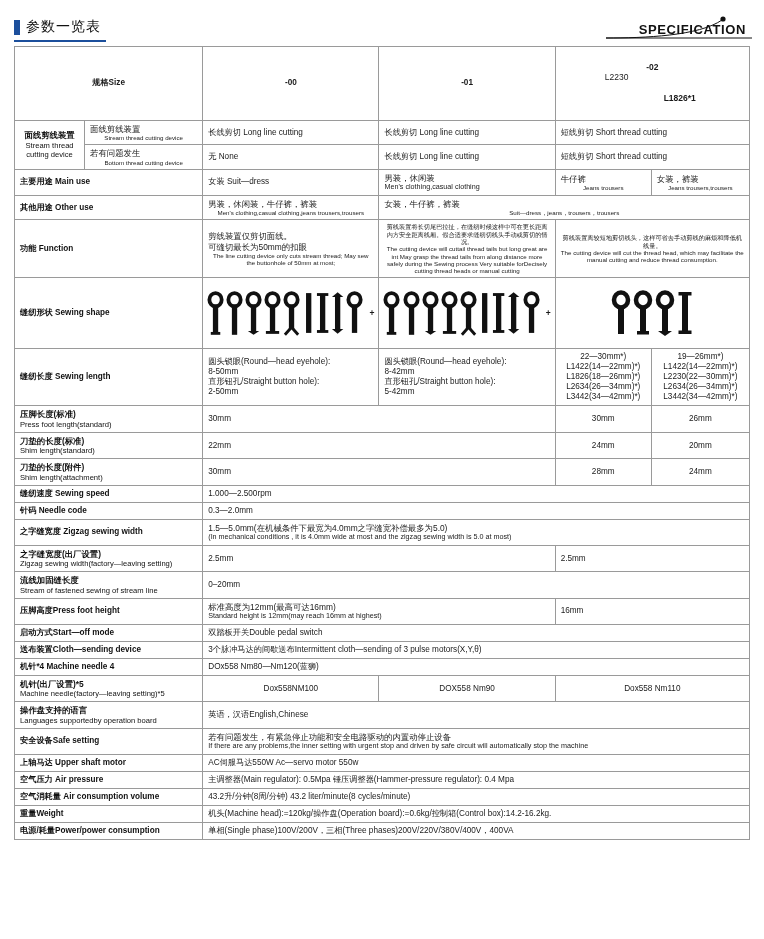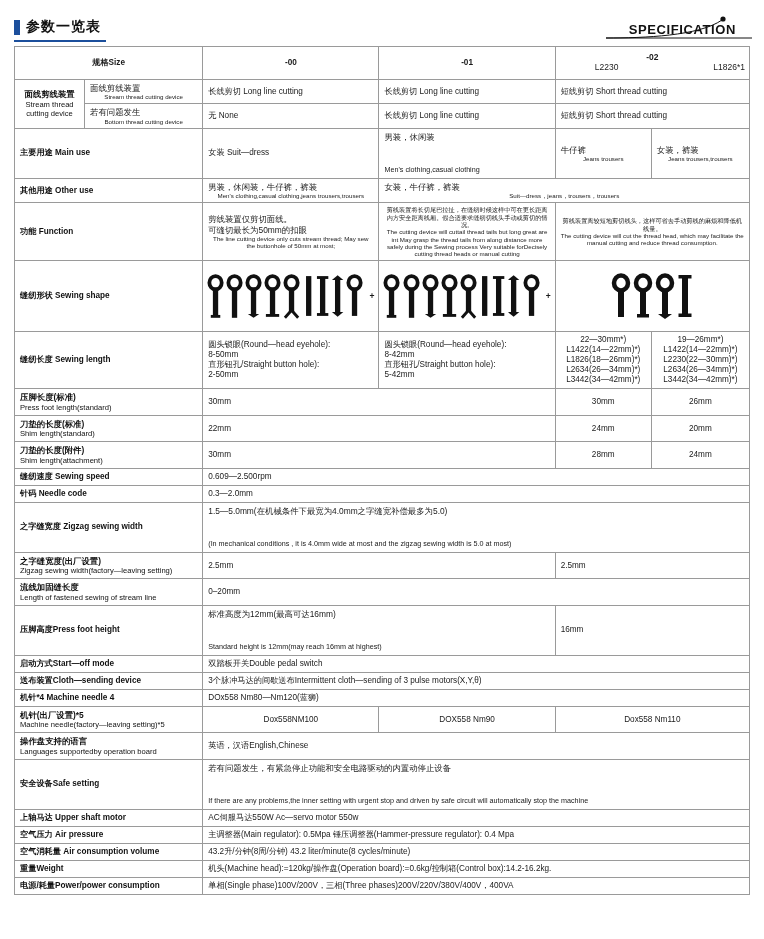--- a/index.html
+++ b/index.html
@@ -35,35 +35,35 @@
     align-items: center;
   }
   .title-bar {
     width: 6px;
     height: 15px;
     background: #1c4f9c;
     margin-right: 6px;
   }
   .title-cn {
     font-size: 14px;
-    font-weight: bold;
+    font-weight: normal;
     color: #111;
     letter-spacing: 1px;
   }
   .title-underline {
     position: absolute;
     left: 14px;
     top: 40px;
     width: 92px;
     height: 2px;
     background: #1c4f9c;
   }
   .title-right {
     position: absolute;
-    right: 28px;
+    right: 18px;
     top: 22px;
     font-size: 13px;
     font-weight: bold;
     letter-spacing: 0.6px;
     color: #111;
   }
   .header-curve {
     position: absolute;
     right: 10px;
     top: 14px;
@@ -93,21 +93,21 @@
     font-size: 8.6px;
     color: #111;
     line-height: 1.25;
   }
   .sub {
     font-weight: normal;
     font-size: 7.6px;
   }
   .c { text-align: center; }
   .l { text-align: left; }
-  .small { font-size: 7.2px; line-height: 1.2; margin-top: 24px; }
+  .small { font-size: 7.2px; line-height: 1.2; }
   .tiny { font-size: 6.2px; line-height: 1.18; text-align: center; }
   .cn { font-size: 8.4px; }
   .hdr-size {
     font-weight: bold;
     font-size: 9px;
     text-align: center;
   }
   .col-label { width: 70px; }
   .col-sublabel { width: 118px; }
   .col-a { width: 176px; }
@@ -165,25 +165,25 @@
         <col class="col-b">
         <col class="col-c">
         <col class="col-d">
       </colgroup>
 
       <tbody>
           <tr>
         <td colspan="2" class="hdr-size">规格Size</td>
         <td class="hdr-size">-00</td>
         <td class="hdr-size">-01</td>
-        <td colspan="2" style="padding:4px">
+        <td colspan="2" style="padding:14px">
           <div class="hdr-size" style="font-size:8.5px;padding:1px 0 0 0;">-02</div>
           <div style="display:flex;">
             <div style="flex:0 0 94px;text-align:center;font-size:8.5px;font-weight:normal;padding-bottom:2px;">L2230</div>
-            <div style="flex:1;text-align:right;font-size:8.5px;font-weight:normal;padding-bottom:2px;">L1826*1</div>
+            <div style="flex:1;text-align:left;font-size:8.5px;font-weight:bold;padding-bottom:2px;margin-top:21px;">L1826*1</div>
           </div>
         </td>
       </tr>
 
       <tr>
         <td rowspan="2" class="lbl c">
           <div class="cn">面线剪线装置</div>
           <div class="sub">Stream thread cutting device</div>
         </td>
         <td class="l">
@@ -425,21 +425,21 @@
           <div class="cn">刀垫的长度(附件)</div>
           <div class="sub">Shim length(attachment)</div>
         </td>
         <td colspan="2" class="l">30mm</td>
         <td class="c">28mm</td>
         <td class="c">24mm</td>
       </tr>
 
       <tr>
         <td colspan="2" class="lbl l">缝纫速度 Sewing speed</td>
-        <td colspan="4" class="l">0.609—2.500rpm</td>
+        <td colspan="4" class="l">1.000—2.500rpm</td>
       </tr>
 
       <tr>
         <td colspan="2" class="lbl l">针码 Needle code</td>
         <td colspan="4" class="l">0.3—2.0mm</td>
       </tr>
 
       <tr>
         <td colspan="2" class="lbl l">之字缝宽度 Zigzag sewing width</td>
         <td colspan="4" class="l">
@@ -453,21 +453,21 @@
           <div class="cn">之字缝宽度(出厂设置)</div>
           <div class="sub">Zigzag sewing width(factory—leaving setting)</div>
         </td>
         <td colspan="2" class="l">2.5mm</td>
         <td colspan="2" class="l">2.5mm</td>
       </tr>
 
       <tr>
         <td colspan="2" class="lbl l">
           <div class="cn">流线加固缝长度</div>
-          <div class="sub">Length of fastened sewing of stream line</div>
+          <div class="sub">Stream of fastened sewing of stream line</div>
         </td>
         <td colspan="4" class="l">0–20mm</td>
       </tr>
 
       <tr>
         <td colspan="2" class="lbl l">压脚高度Press foot height</td>
         <td colspan="2" class="l">
           <div class="cn">标准高度为12mm(最高可达16mm)</div>
           <div class="small">Standard height is 12mm(may reach 16mm at highest)</div>
         </td>

